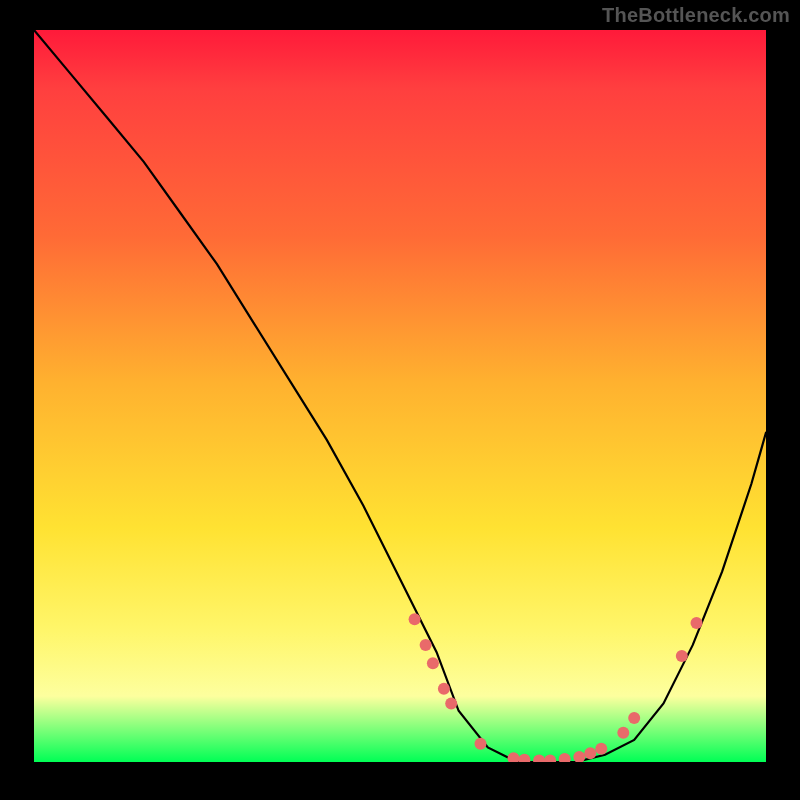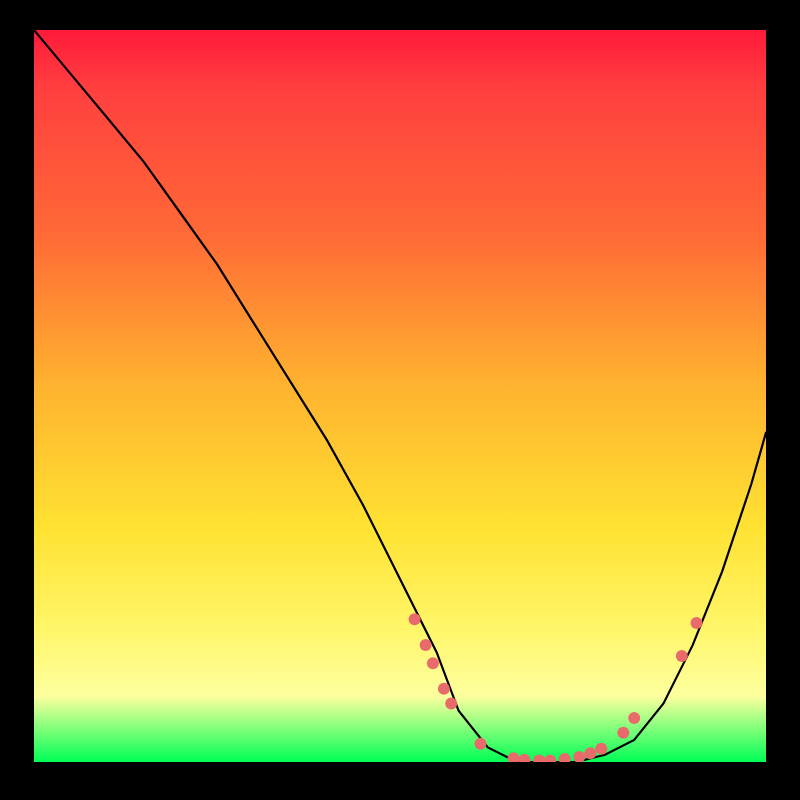--- a/index.html
+++ b/index.html
@@ -63,20 +63,21 @@
   }
   .dots circle {
     fill: #e96a6a;
     stroke: none;
   }
 </style>
 </head>
 <body>
 
 <div class="frame">
+  <div class="watermark">TheBottleneck.com</div>
 
   <div class="plot-area">
     <svg class="curve" viewBox="0 0 732 732" preserveAspectRatio="none">
       <path id="curve-path" class="curve-path" d="M0.0 0.0 L36.6 43.9 L73.2 87.8 L109.8 131.8 L146.4 183.0 L183.0 234.2 L219.6 292.8 L256.2 351.4 L292.8 409.9 L329.4 475.8 L366.0 549.0 L402.6 622.2 L424.6 680.8 L453.8 717.4 L483.1 732.0 L512.4 732.0 L541.7 732.0 L571.0 724.7 L600.2 710.0 L629.5 673.4 L658.8 614.9 L688.1 541.7 L717.4 453.8 L732.0 402.6"></path>
       <g id="dot-group" class="dots">
           <circle cx="380.6" cy="589.3" r="6"></circle>
           <circle cx="391.6" cy="614.9" r="6"></circle>
           <circle cx="398.9" cy="633.2" r="6"></circle>
           <circle cx="409.9" cy="658.8" r="6"></circle>
           <circle cx="417.2" cy="673.4" r="6"></circle>

